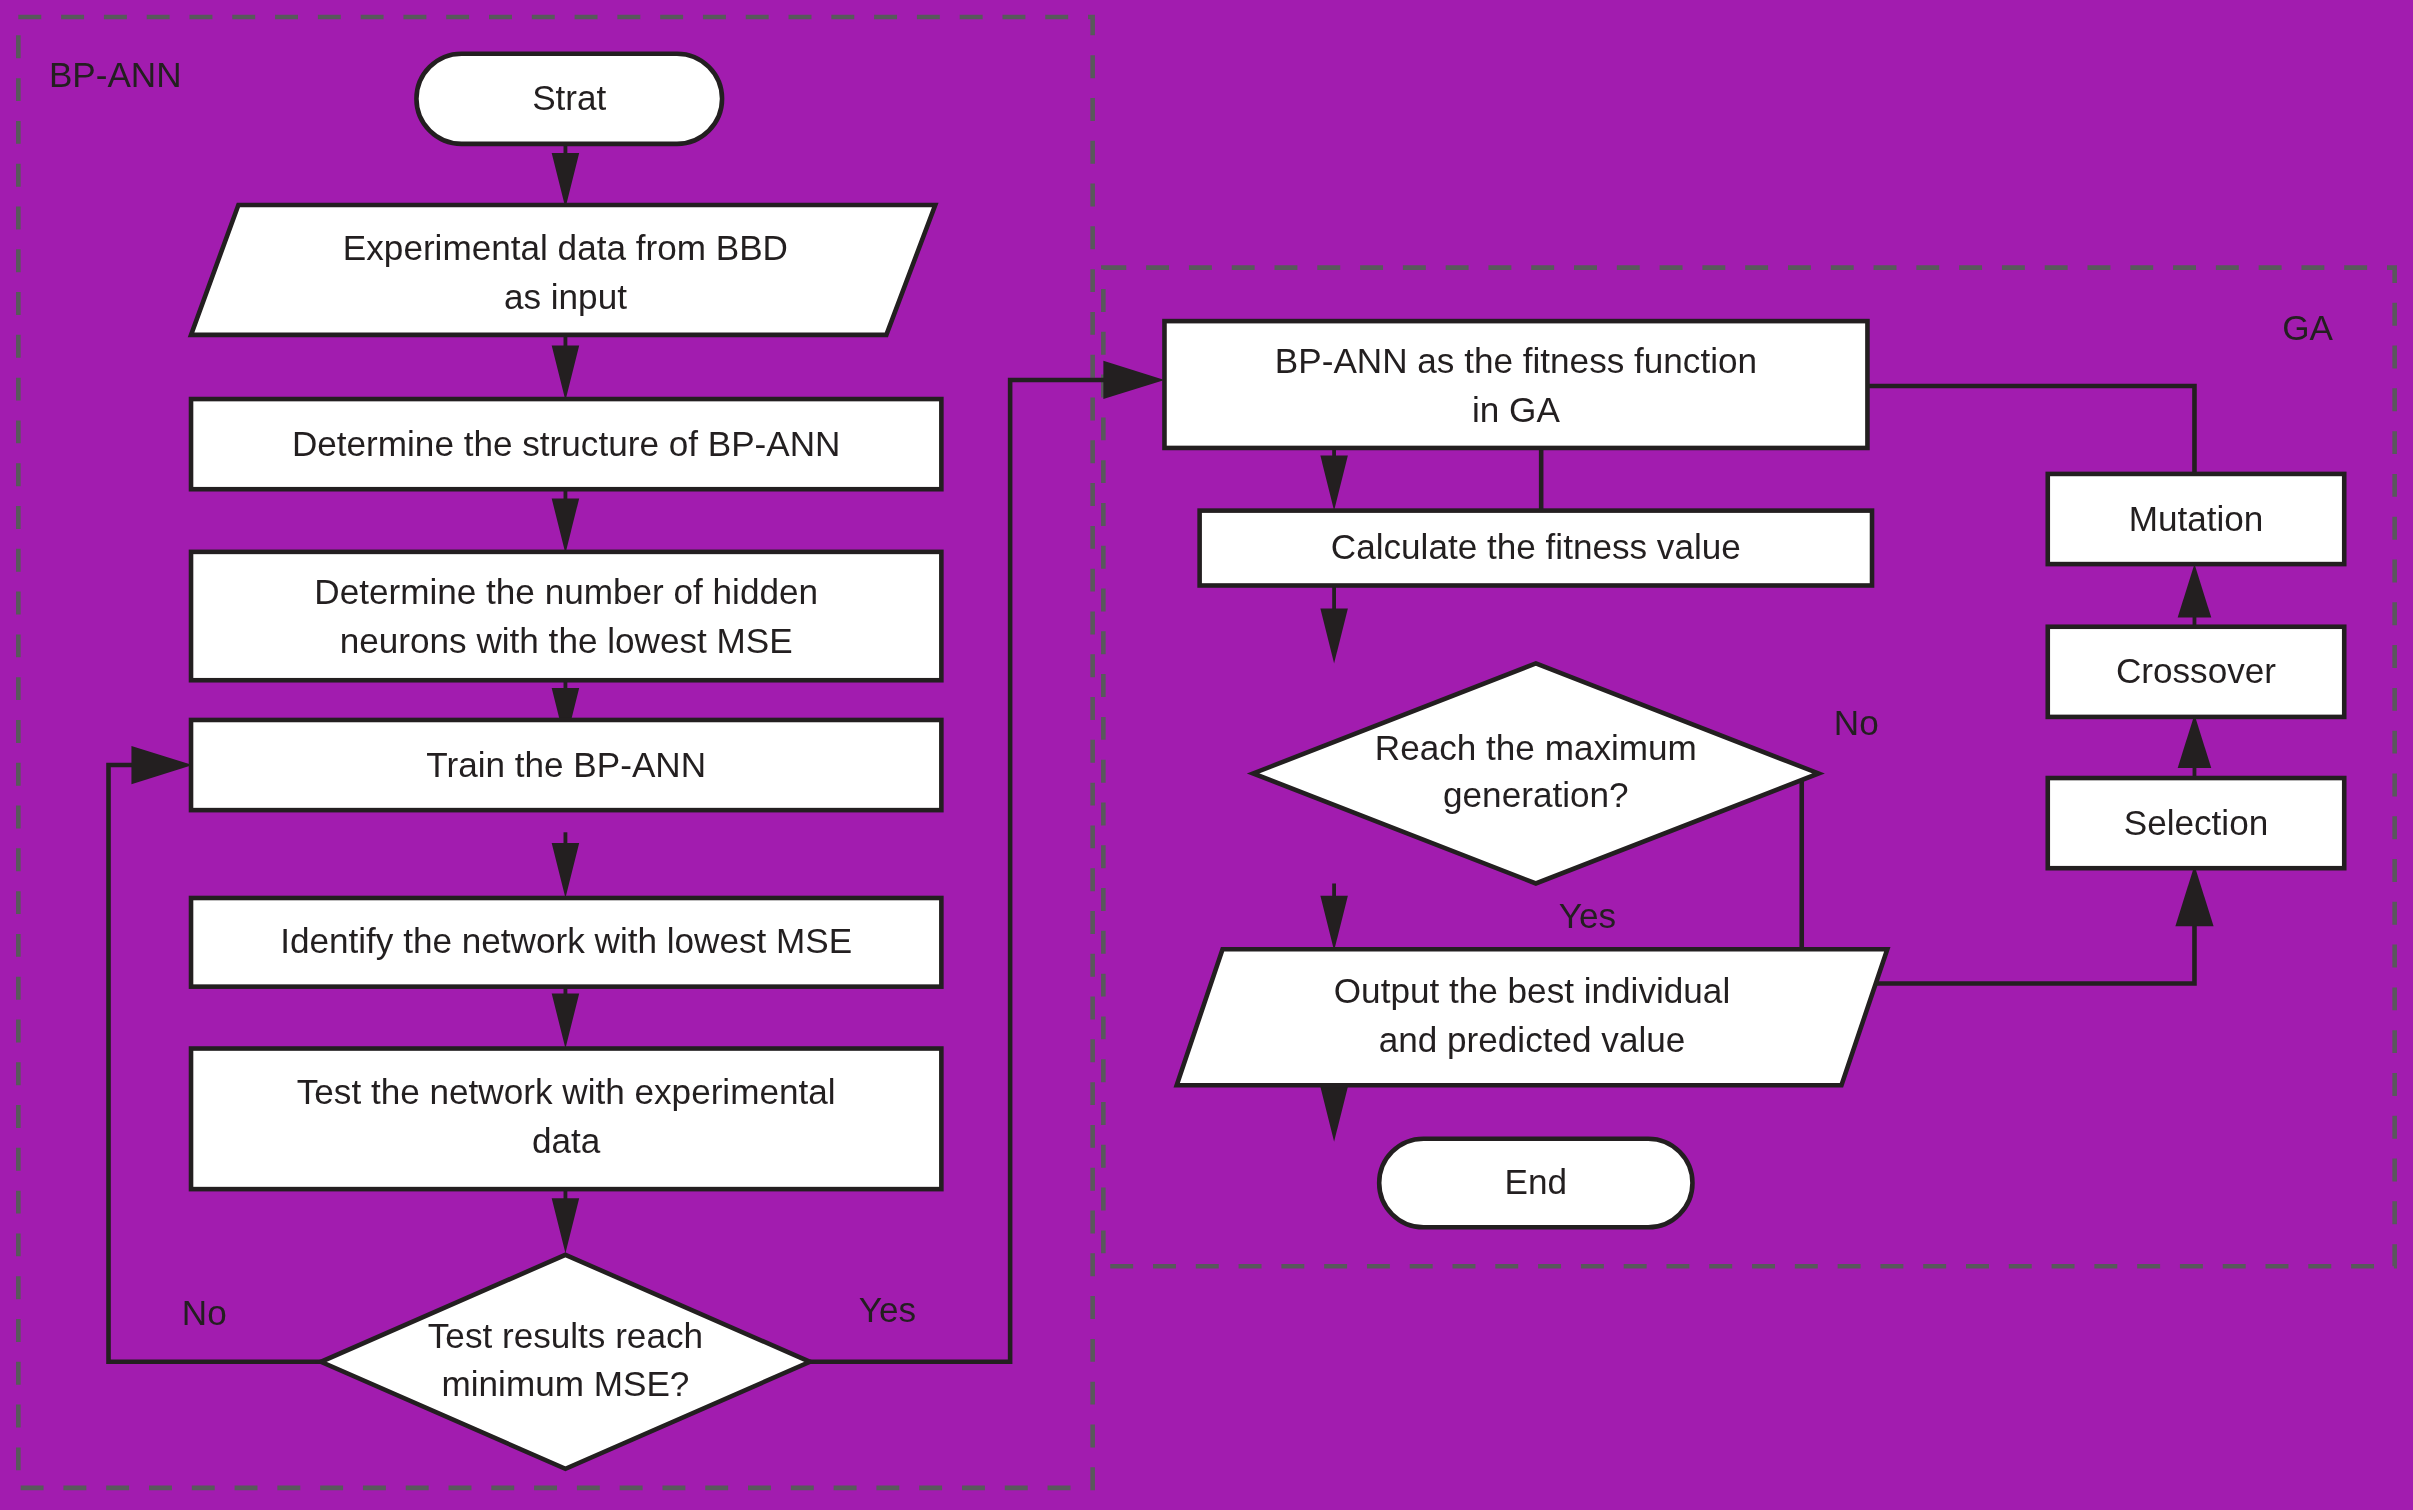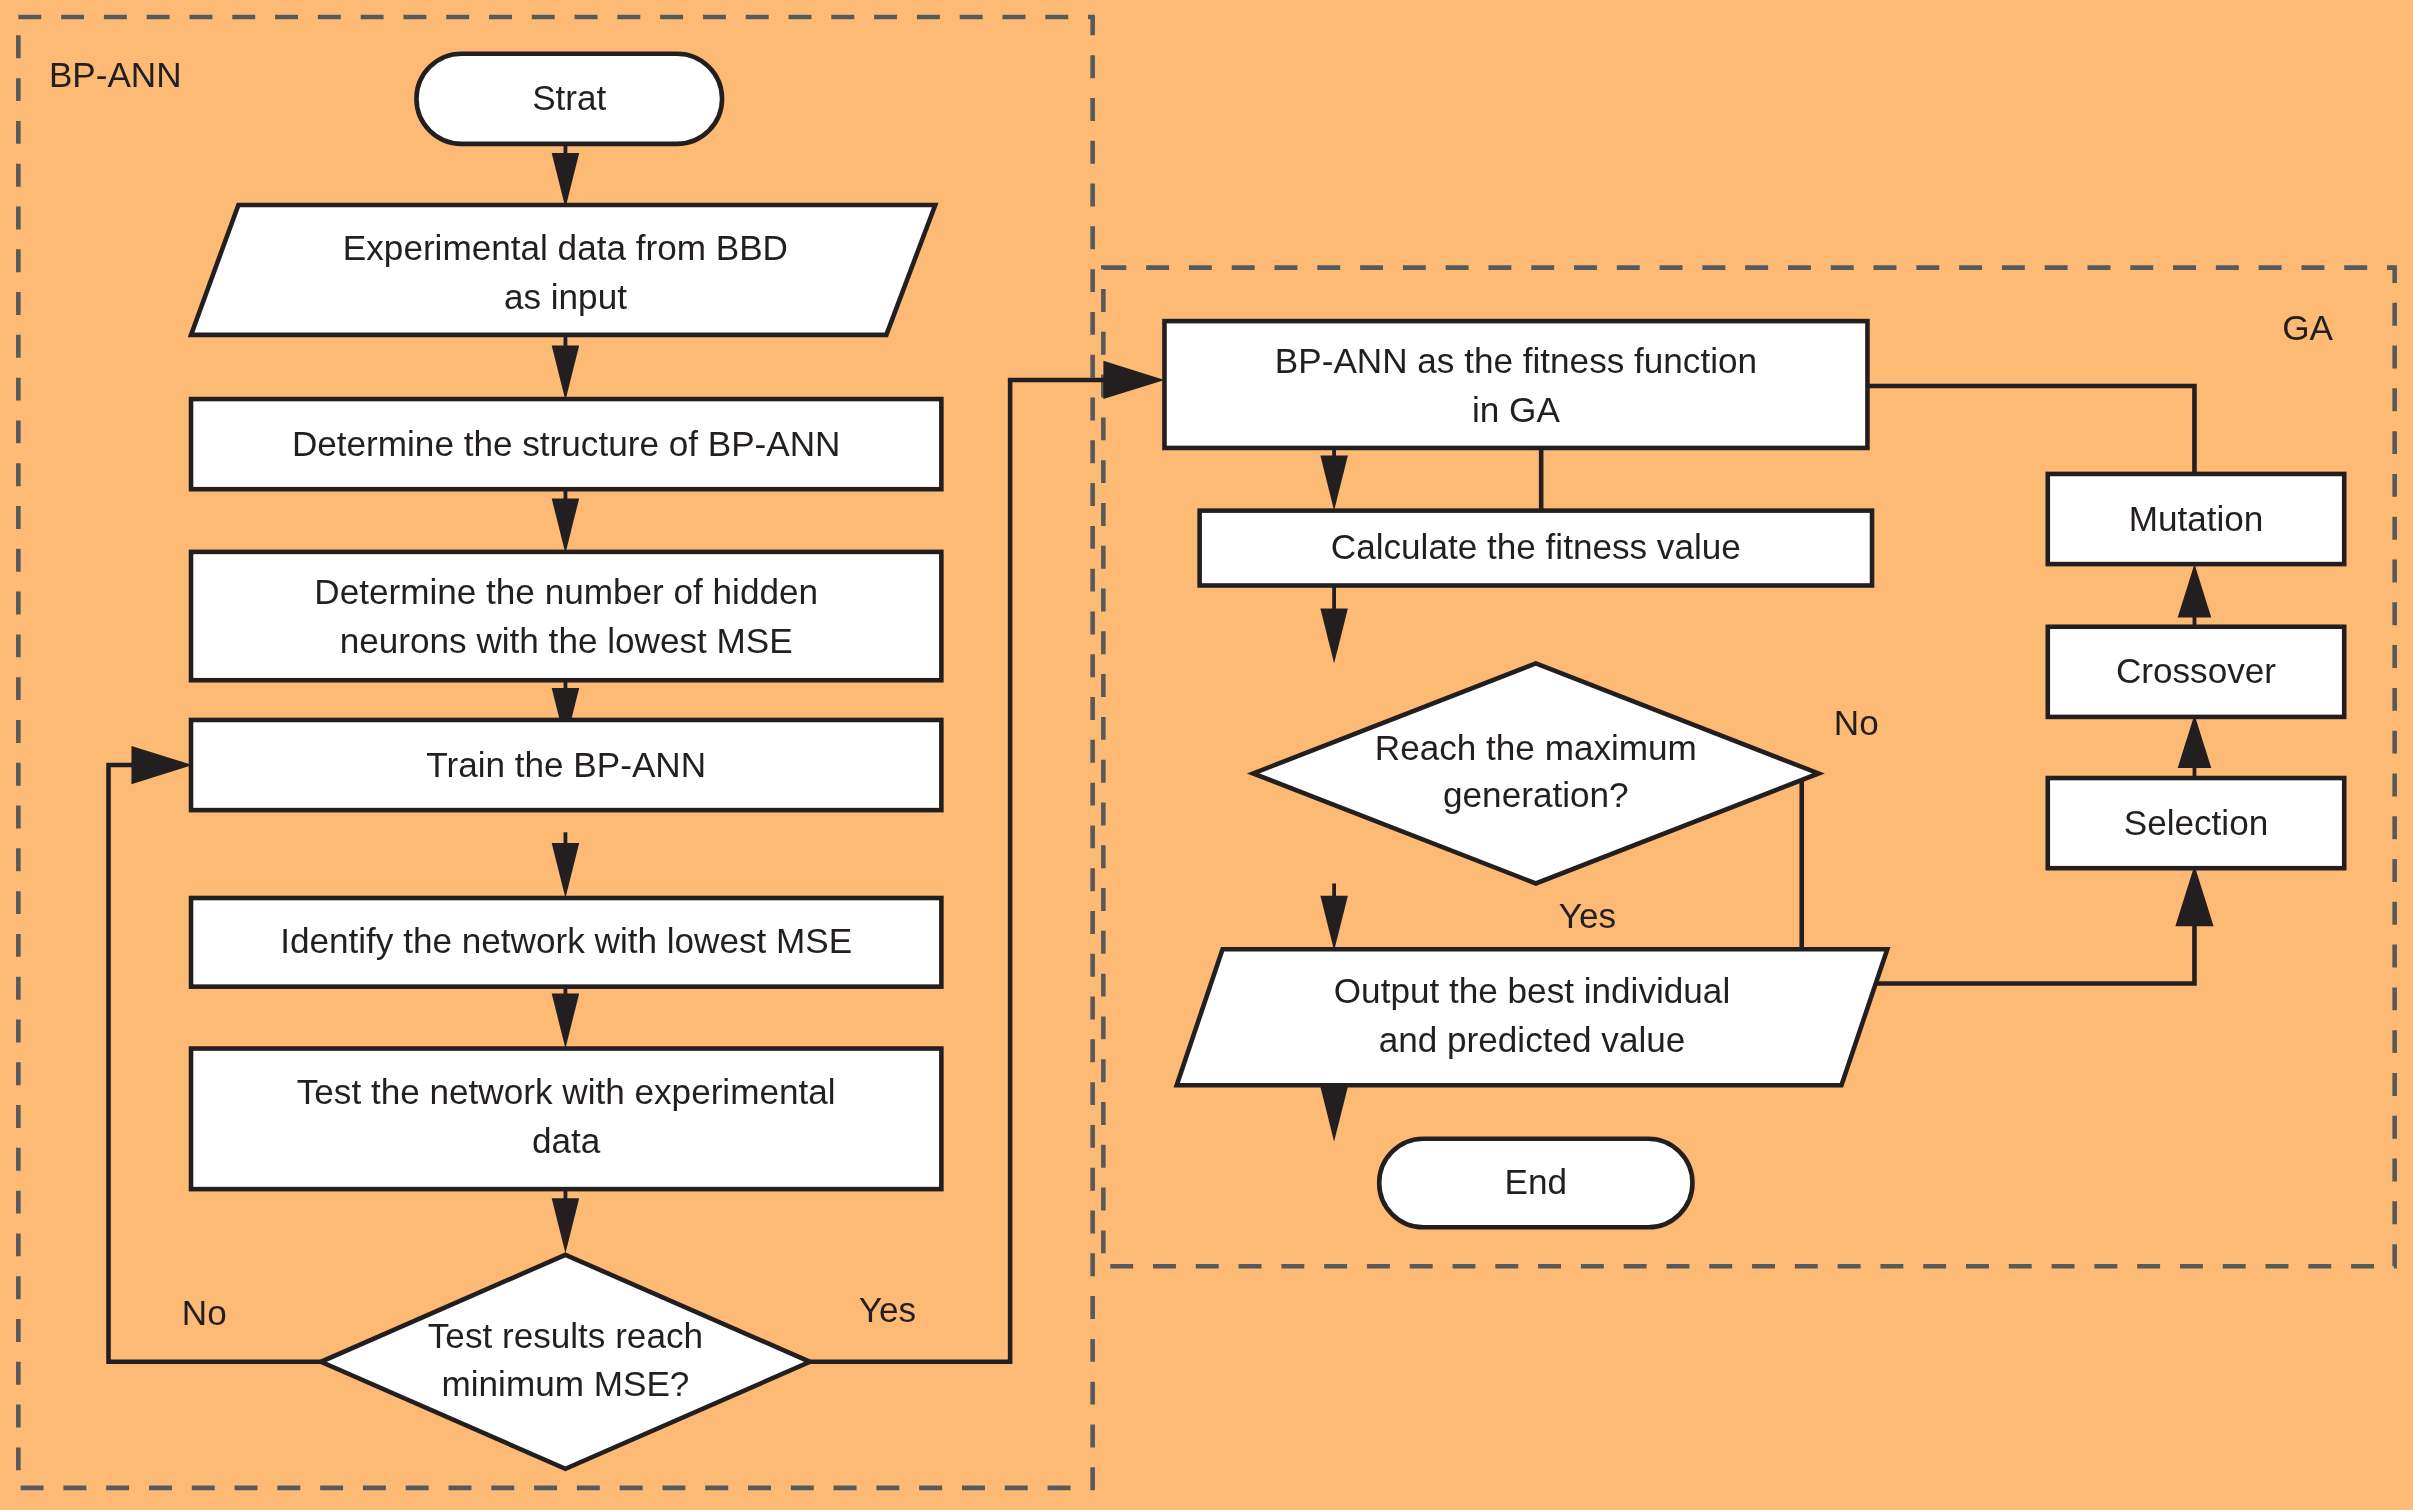--- a/index.html
+++ b/index.html
@@ -1,17 +1,17 @@
 <!DOCTYPE html>
 <html style="font-size:12.2px"><head>
 <meta charset="utf-8">
 <style>
   html,body{margin:0;padding:0;background:#ffffff;}
   body{font-family:"Liberation Sans", sans-serif;}
-  #stage{position:relative;width:2413px;height:1511px;background:#fdba74;overflow:hidden;}
+  #stage{position:relative;width:2413px;height:1511px;background:#a21caf;overflow:hidden;}
   svg{position:absolute;left:0;top:0;width:2413px;height:1511px;}
   .shape{fill:#ffffff;stroke:#231f20;stroke-width:6;}
   .shape-term{fill:#ffffff;stroke:#231f20;stroke-width:6;}
   .conn{stroke:#231f20;stroke-width:6;fill:none;}
   .conn-thin{stroke:#231f20;stroke-width:5;fill:none;}
   .arrowhead{fill:#231f20;stroke:none;}
   .dashbox{fill:none;stroke:#58595b;stroke-width:6;stroke-dasharray:30 26;}
   .lbl{fill:#231f20;font-family:"Liberation Sans", sans-serif;font-size:46px;text-anchor:middle;dominant-baseline:middle;}
   .grp{fill:#231f20;font-family:"Liberation Sans", sans-serif;font-size:46px;dominant-baseline:middle;}
   .edge{fill:#231f20;font-family:"Liberation Sans", sans-serif;font-size:46px;dominant-baseline:middle;}

